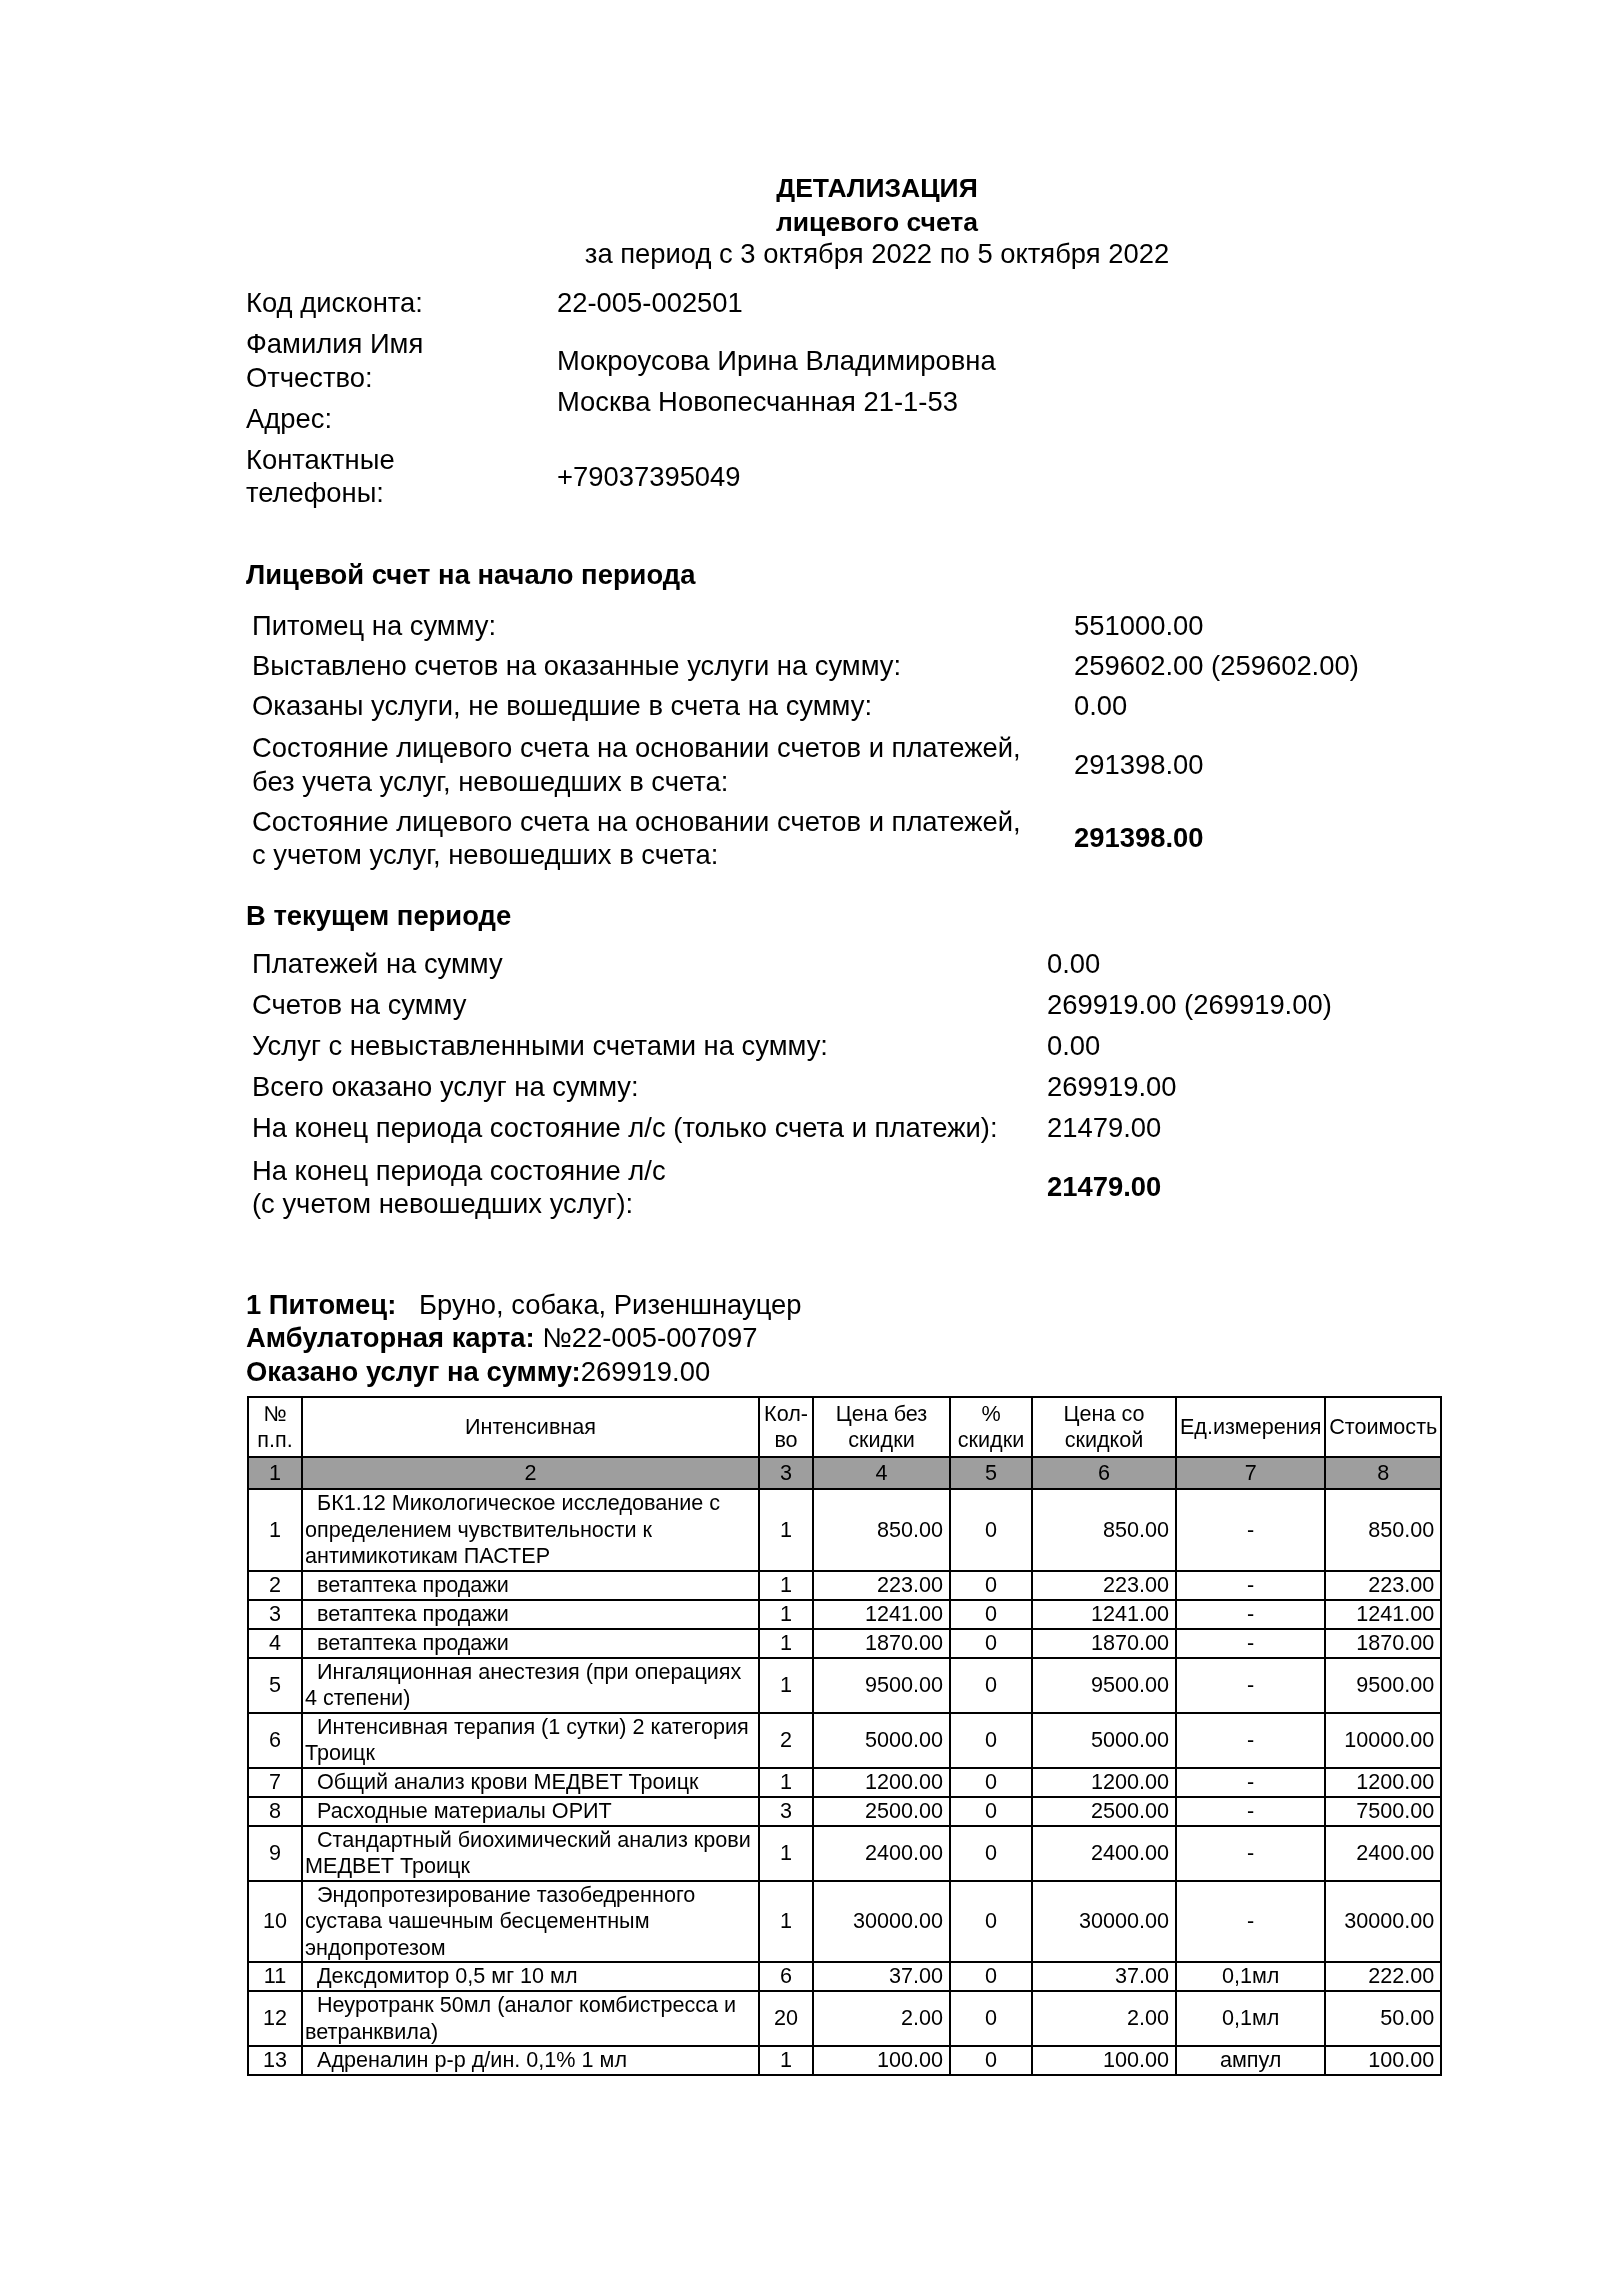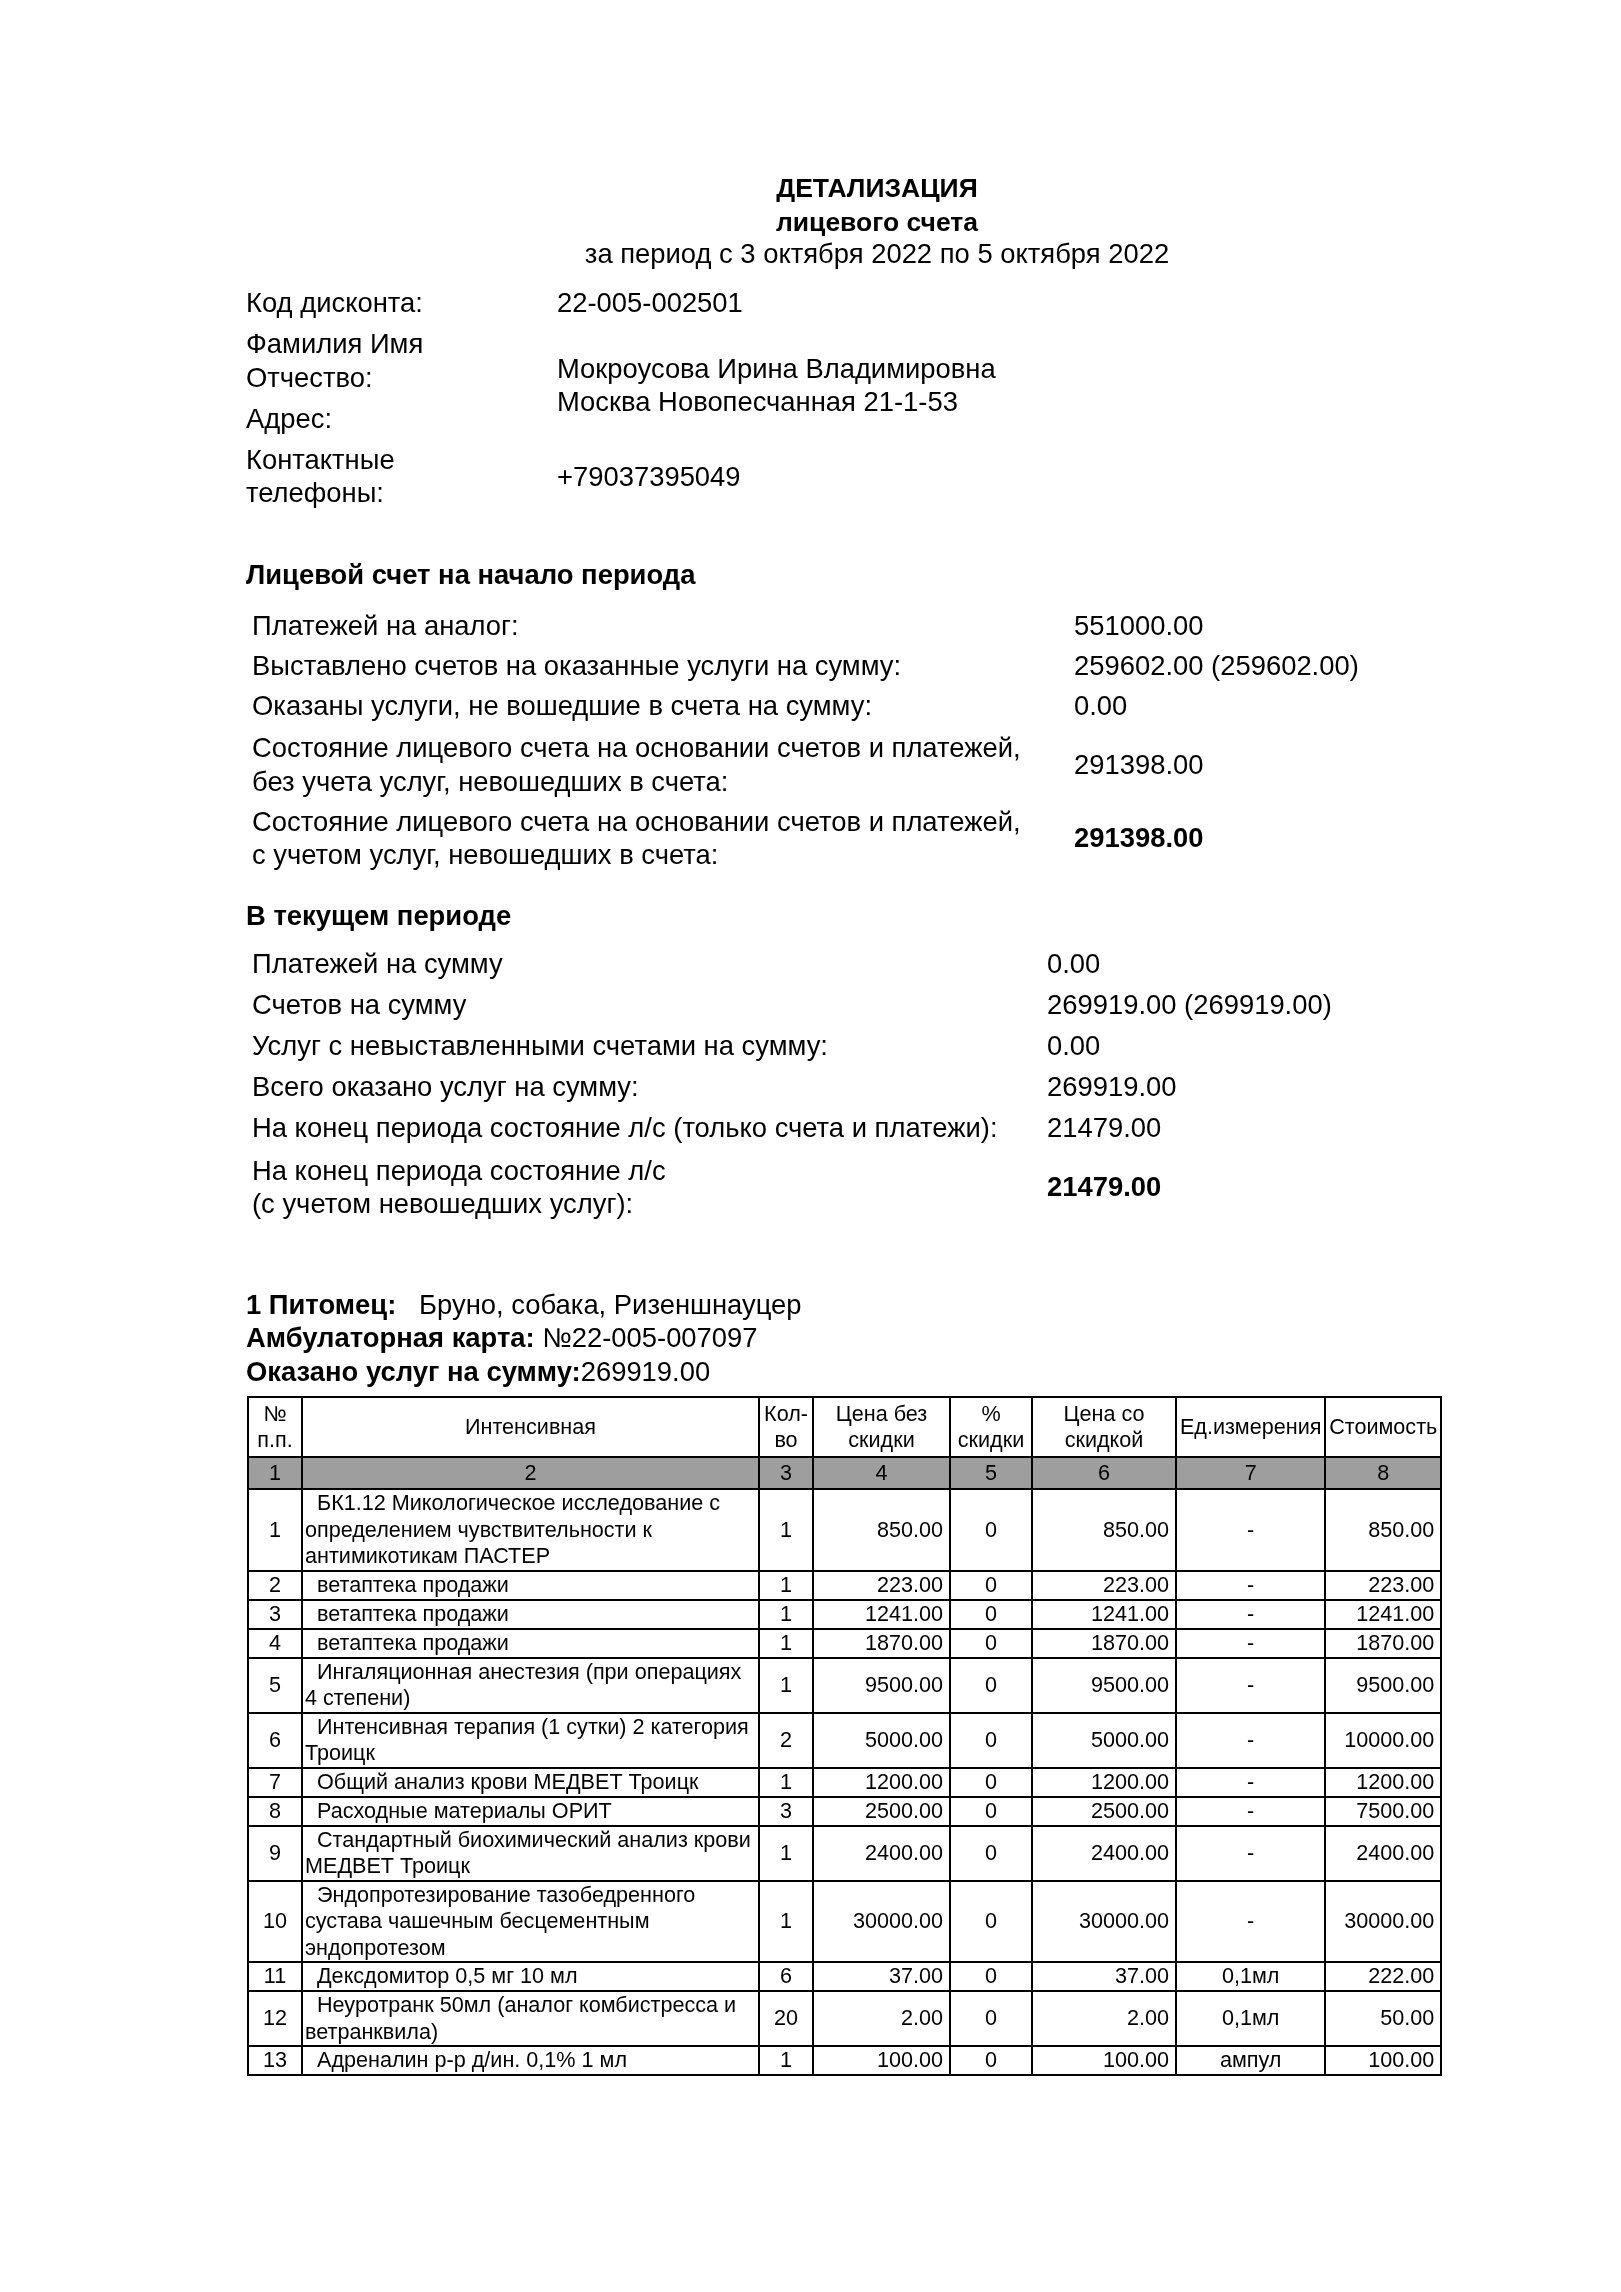--- a/index.html
+++ b/index.html
@@ -26,30 +26,30 @@
 <body>
 
 <div class="abs title b" style="top:173px;">ДЕТАЛИЗАЦИЯ</div>
 <div class="abs title b" style="top:207px;">лицевого счета</div>
 <div class="abs title" style="top:238px; font-size:27.4px;">за период с 3 октября 2022 по 5 октября 2022</div>
 
 <div class="abs lbl" style="top:285px;">Код дисконта:</div>
 <div class="abs val" style="top:285px;">22-005-002501</div>
 <div class="abs lbl" style="top:326px;">Фамилия Имя</div>
 <div class="abs lbl" style="top:360px;">Отчество:</div>
-<div class="abs val" style="top:343px;margin-top:8px;">Мокроусова Ирина Владимировна</div>
+<div class="abs val" style="top:343px;">Мокроусова Ирина Владимировна</div>
 <div class="abs lbl" style="top:401px;">Адрес:</div>
 <div class="abs val" style="top:384px;">Москва Новопесчанная 21-1-53</div>
 <div class="abs lbl" style="top:442px;">Контактные</div>
 <div class="abs lbl" style="top:475px;">телефоны:</div>
 <div class="abs val" style="top:459px;">+79037395049</div>
 
 <div class="abs b fs" style="left:246px; top:559px;">Лицевой счет на начало периода</div>
 <div>
-  <div class="srow" style="top:609px;">Платежей на аналог:</div>
+  <div class="srow" style="top:609px;">Питомец на сумму:</div>
   <div class="sval" style="left:1074px; top:609px;">551000.00</div>
   <div class="srow" style="top:649px;">Выставлено счетов на оказанные услуги на сумму:</div>
   <div class="sval" style="left:1074px; top:649px;">259602.00 (259602.00)</div>
   <div class="srow" style="top:689px;">Оказаны услуги, не вошедшие в счета на сумму:</div>
   <div class="sval" style="left:1074px; top:689px;">0.00</div>
   <div class="srow" style="top:731px;">Состояние лицевого счета на основании счетов и платежей,</div>
   <div class="srow" style="top:765px;">без учета услуг, невошедших в счета:</div>
   <div class="sval" style="left:1074px; top:748px;">291398.00</div>
   <div class="srow" style="top:805px;">Состояние лицевого счета на основании счетов и платежей,</div>
   <div class="srow" style="top:838px;">с учетом услуг, невошедших в счета:</div>

